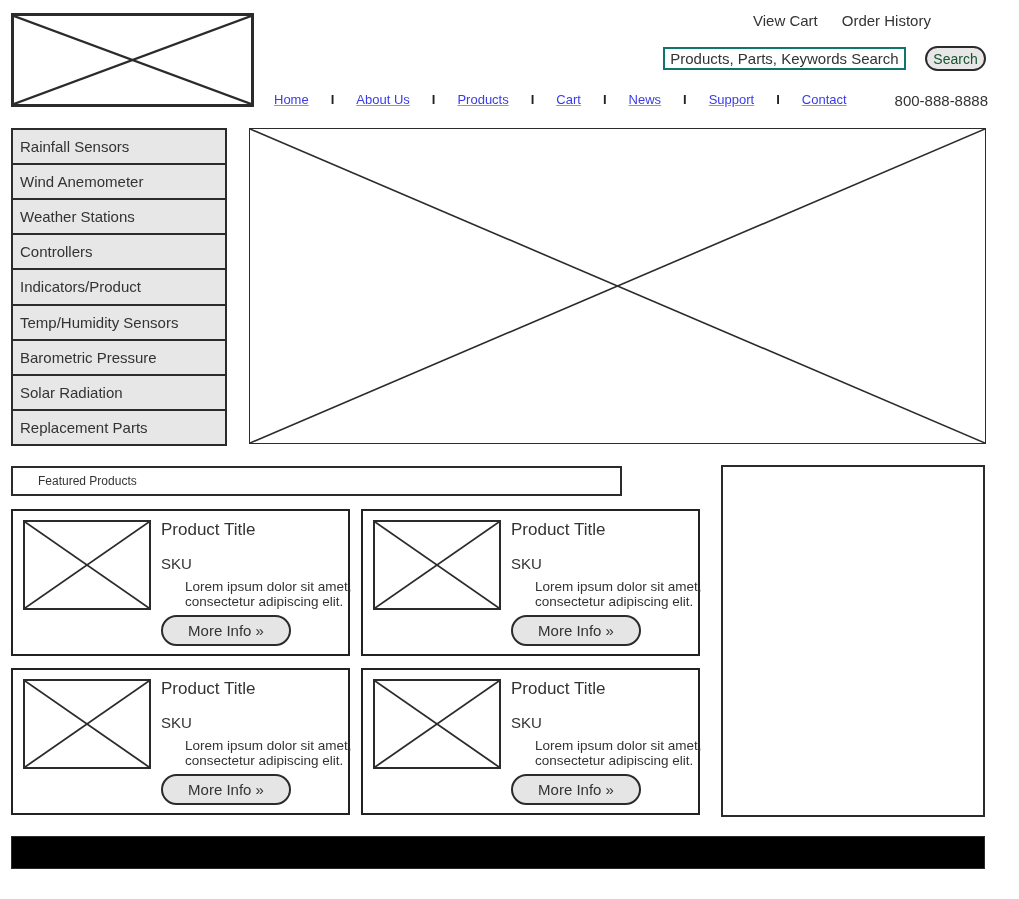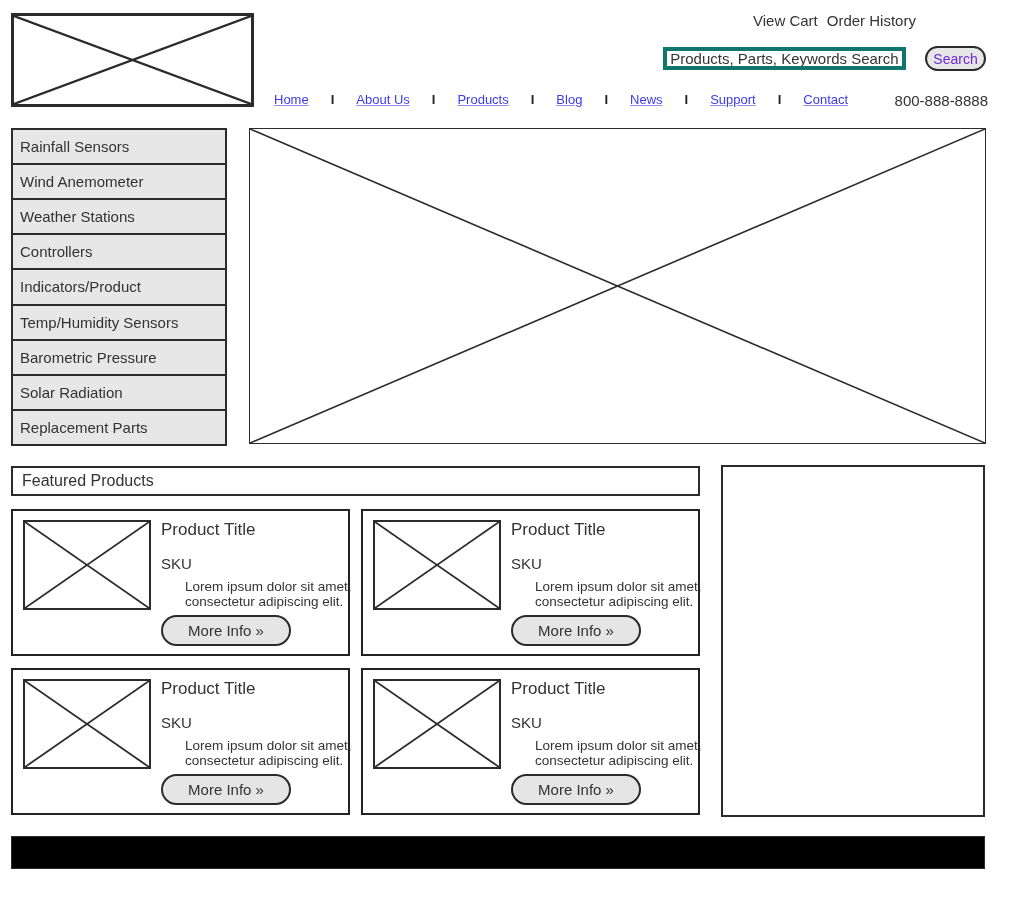--- a/index.html
+++ b/index.html
@@ -9,33 +9,33 @@
 
   
   .xph { position: absolute; inset: 0; width: 100%; height: 100%; display: block; }
   .xph line { stroke: #2b2b2b; stroke-width: 1.6; vector-effect: non-scaling-stroke; }
 
   
   .logo-box { position: absolute; left: 11px; top: 13px; width: 243px; height: 94px;
               border: 3px solid #2b2b2b; background: #fff; cursor: pointer; }
   .logo-box .xph line { stroke-width: 2.2; }
 
-  .top-links { position: absolute; top: 12px; left: 753px; display: flex; gap: 9px;
+  .top-links { position: absolute; top: 12px; left: 753px; display: flex; gap: 24px;
                font-size: 15px; color: #333; white-space: nowrap; }
   .top-links span { cursor: pointer; }
 
   .search-input { position: absolute; left: 663px; top: 47px; width: 243px; height: 23px;
-                  border: 4px solid #0f766e; background: #fff; text-align: center;
+                  border: 2px solid #0f766e; background: #fff; text-align: center;
                   font-family: "Liberation Sans", sans-serif; font-size: 15px; color: #333;
                   outline: none; border-radius: 0; }
   .search-input::placeholder { color: #333; opacity: 1; }
 
   .search-btn { position: absolute; left: 925px; top: 46px; width: 61px; height: 25px;
                 border: 2px solid #2b2b2b; border-radius: 13px; background: #e7e7e7;
-                font-family: "Liberation Sans", sans-serif; font-size: 14px; color: #6d28d9;
+                font-family: "Liberation Sans", sans-serif; font-size: 14px; color: #14532d;
                 display: flex; align-items: center; justify-content: center; cursor: pointer; }
 
   .nav { position: absolute; left: 274px; top: 92px; display: flex; align-items: flex-end;
          gap: 22px; font-size: 13px; white-space: nowrap; }
   .nav a { color: #3b3be8; text-decoration: underline; text-decoration-color: #8f8ff0;
            cursor: pointer; }
   .nav-sep { color: #222; font-weight: bold; font-size: 13px; }
 
   .phone { position: absolute; top: 92px; right: 31px; font-size: 15px; color: #333; margin-left: 7px; }
 
@@ -45,23 +45,23 @@
   .side-item { flex: 1; background: #e7e7e7; border-bottom: 2px solid #2b2b2b;
                display: flex; align-items: center; padding-left: 7px;
                font-size: 15px; color: #333; cursor: pointer; }
   .side-item:last-child { border-bottom: none; }
 
   
   .hero { position: absolute; left: 249px; top: 128px; width: 737px; height: 316px;
           border: 1.5px solid #2b2b2b; background: #fff; }
 
   
-  .featured-bar { position: absolute; left: 11px; top: 466px; width: 689px; height: 30px;
+  .featured-bar { position: absolute; left: 11px; top: 466px; width: 611px; height: 30px;
                   border: 2px solid #2b2b2b; display: flex; align-items: center;
-                  padding-left: 9px; font-size: 16px; color: #333; background: #fff; }
+                  padding-left: 25px; font-size: 12px; color: #333; background: #fff; }
 
   .card { position: absolute; width: 339px; height: 147px; border: 2px solid #222; background: #fff; }
   .card-img { position: absolute; left: 10px; top: 9px; width: 128px; height: 90px;
               border: 2px solid #2b2b2b; background: #fff; }
   .card-img .xph line { stroke-width: 1.8; }
   .card-title { position: absolute; left: 148px; top: 9px; font-size: 17px; color: #333; }
   .card-sku { position: absolute; left: 148px; top: 44px; font-size: 15px; color: #333; }
   .card-desc { position: absolute; left: 148px; top: 68px; width: 190px;
                font-size: 13.5px; line-height: 15px; color: #333; margin-left: 24px; }
   .card-btn { position: absolute; left: 148px; top: 104px; width: 130px; height: 31px;
@@ -100,21 +100,21 @@
   <input class="search-input" type="text" placeholder="Products, Parts, Keywords Search" style="">
   <div class="search-btn">Search</div>
 
   <nav class="nav">
     <a>Home</a>
     <span class="nav-sep">I</span>
     <a>About Us</a>
     <span class="nav-sep">I</span>
     <a>Products</a>
     <span class="nav-sep">I</span>
-    <a>Blog</a>
+    <a>Cart</a>
     <span class="nav-sep">I</span>
     <a>News</a>
     <span class="nav-sep">I</span>
     <a>Support</a>
     <span class="nav-sep">I</span>
     <a>Contact</a>
   </nav>
 
   <div class="phone">800-888-8888</div>
 

